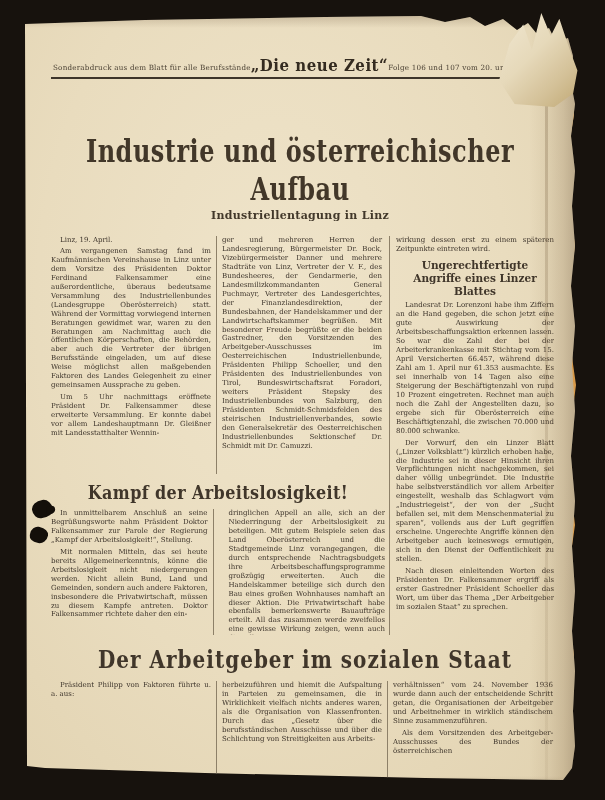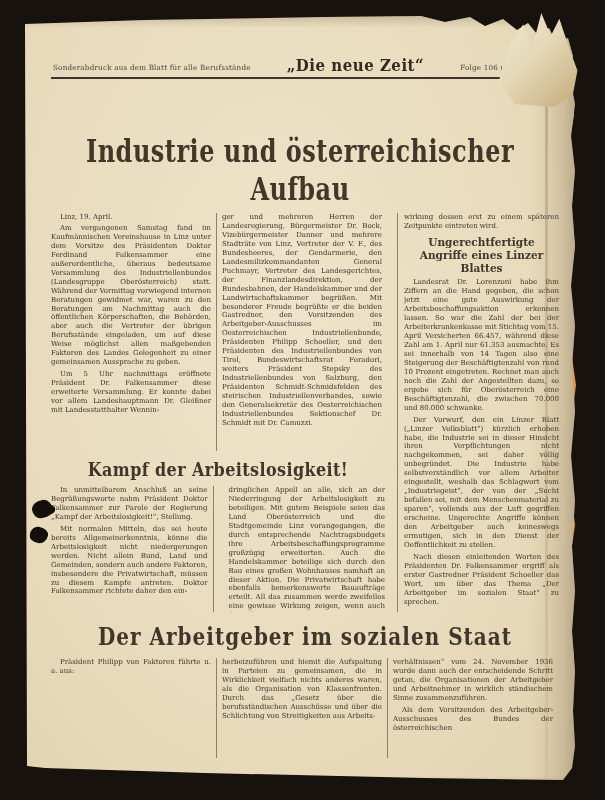--- a/index.html
+++ b/index.html
@@ -36,34 +36,33 @@
   
   .hole{position:absolute;background:#140f0a;z-index:4;}
   .hole1{left:7px;top:484px;width:21px;height:18px;border-radius:55% 45% 62% 38%/48% 60% 40% 52%;transform:rotate(-8deg);}
   .hole1::after{content:"";position:absolute;left:14px;top:7px;width:9px;height:8px;background:#140f0a;border-radius:50% 50% 60% 40%;}
   .hole2{left:5px;top:511px;width:18px;height:16px;border-radius:42% 58% 48% 52%/55% 45% 60% 40%;transform:rotate(11deg);}
   
   .masthead{
     display:flex;justify-content:space-between;align-items:baseline;
     margin:40px 14px 4px 26px;padding:0 2px 3px 2px;
     border-bottom:2px solid #3e352a;
-    gap:36px;
   }
   .masthead .small{font-size:7.2px;letter-spacing:.2px;white-space:nowrap;color:#4a4033;}
   .masthead .brand{font-size:15px;font-weight:bold;letter-spacing:.5px;white-space:nowrap;color:#342b20;transform:scaleY(1.15);}
   
   h1{
     margin:62px 10px 0 10px;text-align:center;font-size:24px;font-weight:bold;
     letter-spacing:.5px;color:#423729;transform:scaleY(1.30);transform-origin:center;
   }
   .sub{margin:10px 0 0 0;text-align:center;font-size:11px;font-weight:bold;color:#42382a;letter-spacing:.3px;}
   
   .content{margin:14px 16px 0 26px;}
   .upper{display:flex;}
-  .left-two{width:334px;border-right:1px solid #8d8068;padding-right:12px;margin-right:6px;}
+  .left-two{width:334px;border-right:1px solid #8d8068;padding-right:4px;margin-right:6px;}
   .row{display:flex;}
   .row-top{height:238px;overflow:hidden;}
   .row-kampf{height:126px;overflow:hidden;gap:10px;}
   .col{width:160px;font-size:7px;line-height:1.28;text-align:justify;color:#3c332a;}
   .col.rule{border-right:1px solid #8d8068;padding-right:5px;margin-right:5px;}
   .col3{width:158px;max-height:402px;overflow:hidden;}
   .col p{margin:0 0 3px 0;}
   .ind{text-indent:9px;}
   .dateline{text-indent:9px;margin-bottom:2px !important;}
   .kampf-h{margin:9px 0 7px 0;text-align:center;font-size:16px;font-weight:bold;color:#40362a;letter-spacing:.4px;transform:scaleY(1.18);}
@@ -87,20 +86,21 @@
     <div class="hole hole1"></div>
     <div class="hole hole2"></div>
 
     <header class="masthead">
       <span class="small">Sonderabdruck aus dem Blatt für alle Berufsstände</span>
       <span class="brand">„Die neue Zeit“</span>
       <span class="small">Folge 106 und 107 vom 20. und 21. April 1937</span>
     </header>
 
     <h1>Industrie und österreichischer Aufbau</h1>
+    <div class="sub">Industriellentagung in Linz</div>
 
     <div class="content">
       <div class="upper">
         <div class="left-two">
           <div class="row row-top">
             <div class="col rule">
               <p class="dateline">Linz, 19. April.</p>
               <p class="ind">Am vergangenen Samstag fand im Kaufmännischen Vereinshause in Linz unter dem Vorsitze des Präsidenten Doktor Ferdinand Falkensammer eine außerordentliche, überaus bedeutsame Versammlung des Industriellenbundes (Landesgruppe Oberösterreich) statt. Während der Vormittag vorwiegend internen Beratungen gewidmet war, waren zu den Beratungen am Nachmittag auch die öffentlichen Körperschaften, die Behörden, aber auch die Vertreter der übrigen Berufsstände eingeladen, um auf diese Weise möglichst allen maßgebenden Faktoren des Landes Gelegenheit zu einer gemeinsamen Aussprache zu geben.</p>
               <p class="ind">Um 5 Uhr nachmittags eröffnete Präsident Dr. Falkensammer diese erweiterte Versammlung. Er konnte dabei vor allem Landeshauptmann Dr. Gleißner mit Landesstatthalter Wennin-</p>
             </div>

